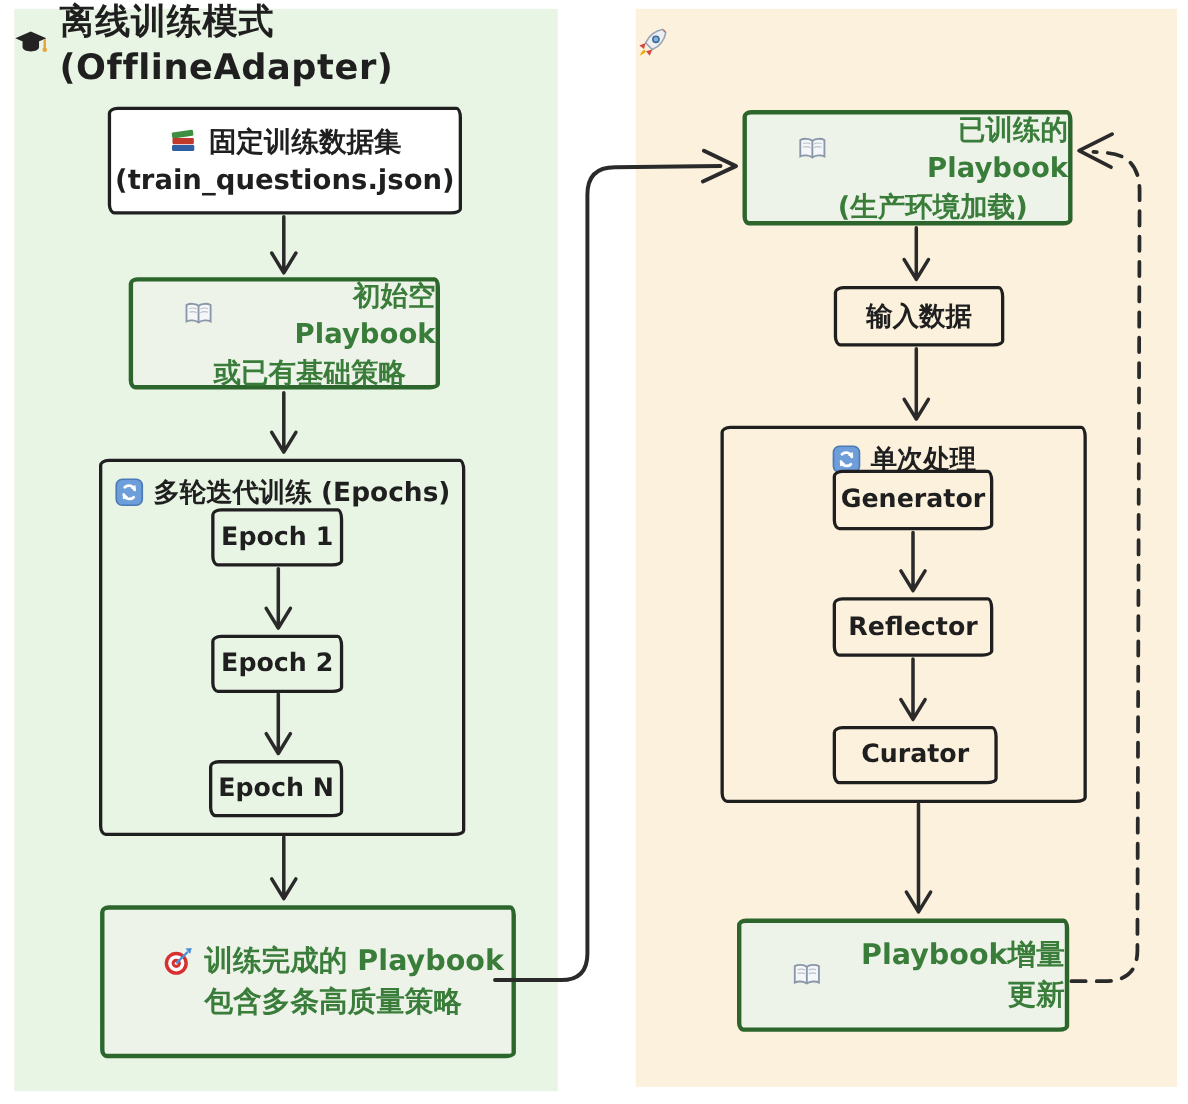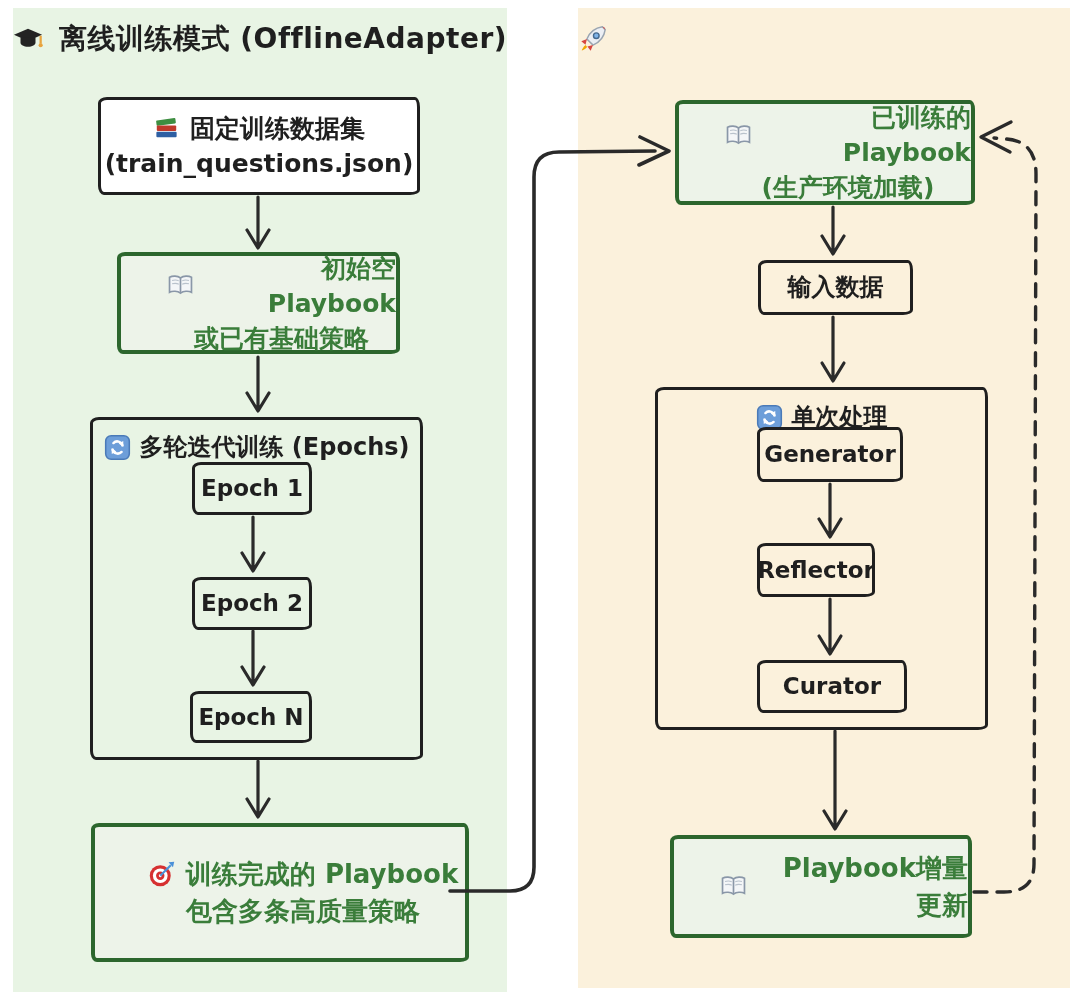--- a/index.html
+++ b/index.html
@@ -5,22 +5,22 @@
   html,body{margin:0;padding:0;background:#ffffff;}
   .canvas{
     position:relative;width:1080px;height:1004px;background:#ffffff;overflow:hidden;
     font-family:"DejaVu Sans","Liberation Sans",sans-serif;color:#1f1f1f;
   }
   .panel{position:absolute;box-sizing:border-box;}
   .panel-offline{left:13px;top:8px;width:494px;height:984px;background:#e8f4e4;}
   .panel-online{left:578px;top:8px;width:492px;height:980px;background:#fbf1dc;}
   .panel-title{
     position:absolute;top:12px;left:0;right:0;height:38px;
-    display:flex;align-items:center;justify-content:space-between;gap:11px;
-    font-size:28px;font-weight:700;letter-spacing:.5px;
+    display:flex;align-items:center;justify-content:flex-start;gap:11px;
+    font-size:32px;font-weight:700;letter-spacing:.5px;
   }
   .node{
     position:absolute;box-sizing:border-box;
     display:flex;flex-direction:column;align-items:center;justify-content:center;
     text-align:right;line-height:1.4;
   }
   .sketch-black{
     border:3px solid #1f1f1f;
     border-radius:9px 5px 10px 6px / 6px 10px 5px 9px;
   }
@@ -179,21 +179,21 @@
           <polygon points="9.2,23.8 9,17 14.6,20.6" fill="#ffffff"></polygon>
         </svg>
       </span>
       <span>单次处理</span>
     </div>
   </div>
 
   <div class="node sketch-black fs23" style="left:757px;top:427px;width:146px;height:55px;">
     <span>Generator</span>
   </div>
-  <div class="node sketch-black fs23" style="left:757px;top:543px;width:118px;height:54px;">
+  <div class="node sketch-black fs23" style="left:757px;top:543px;width:146px;height:54px;">
     <span>Reflector</span>
   </div>
   <div class="node sketch-black fs23" style="left:757px;top:660px;width:150px;height:53px;">
     <span>Curator</span>
   </div>
 
   <div class="node sketch-green fs26" style="left:670px;top:835px;width:302px;height:103px;">
     <div class="row">
       <span class="ic">
         <svg width="27" height="27" viewBox="0 0 32 32">

